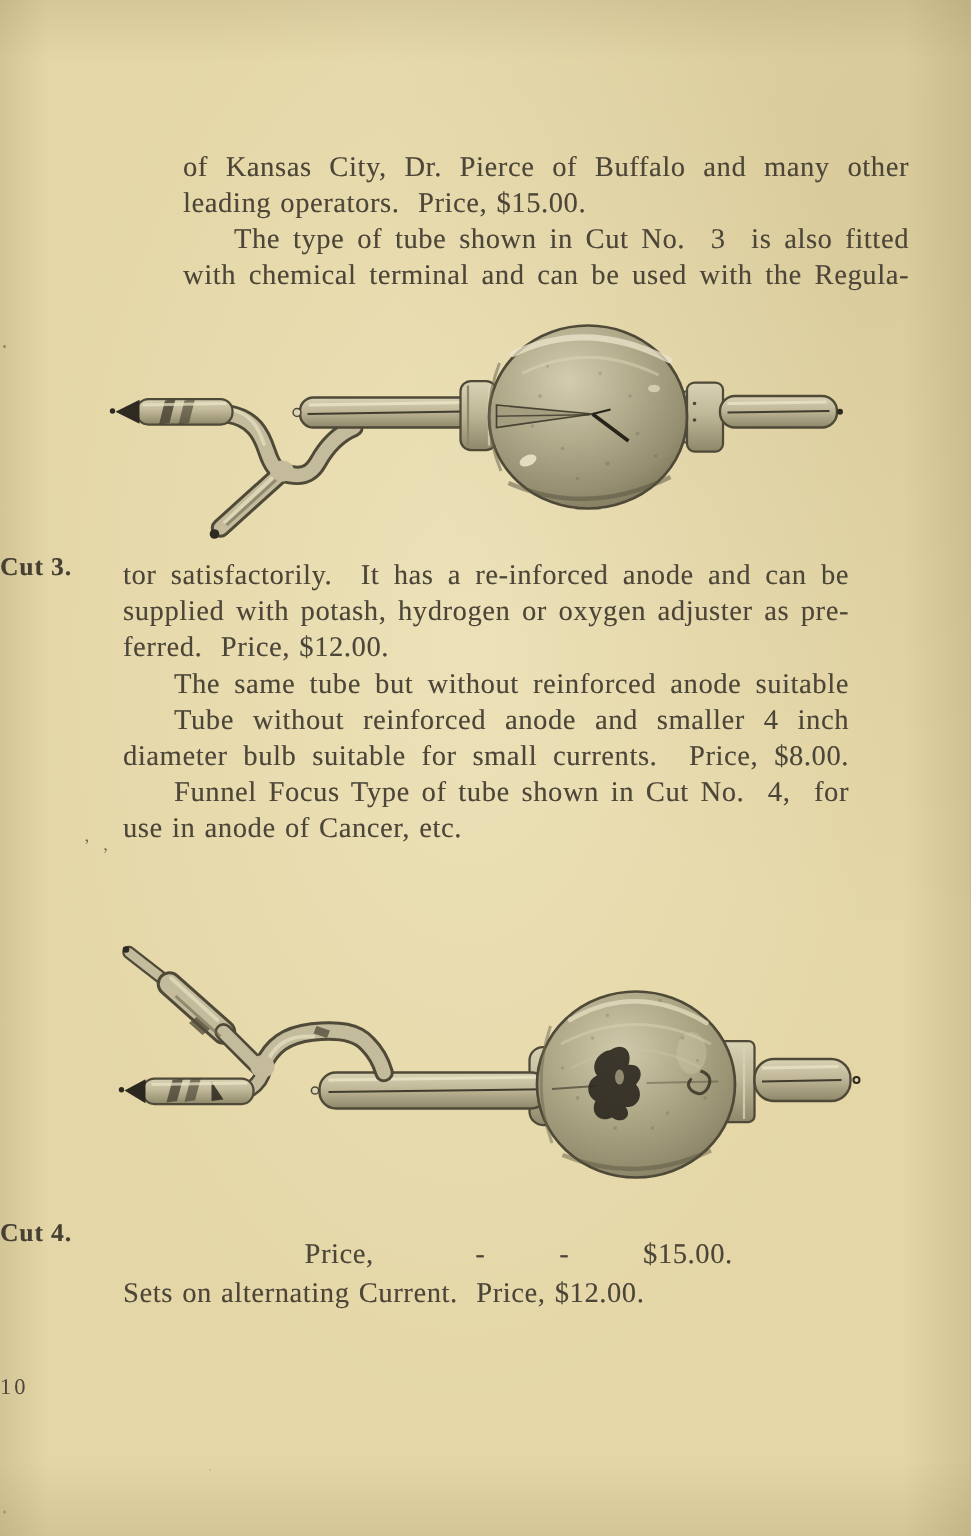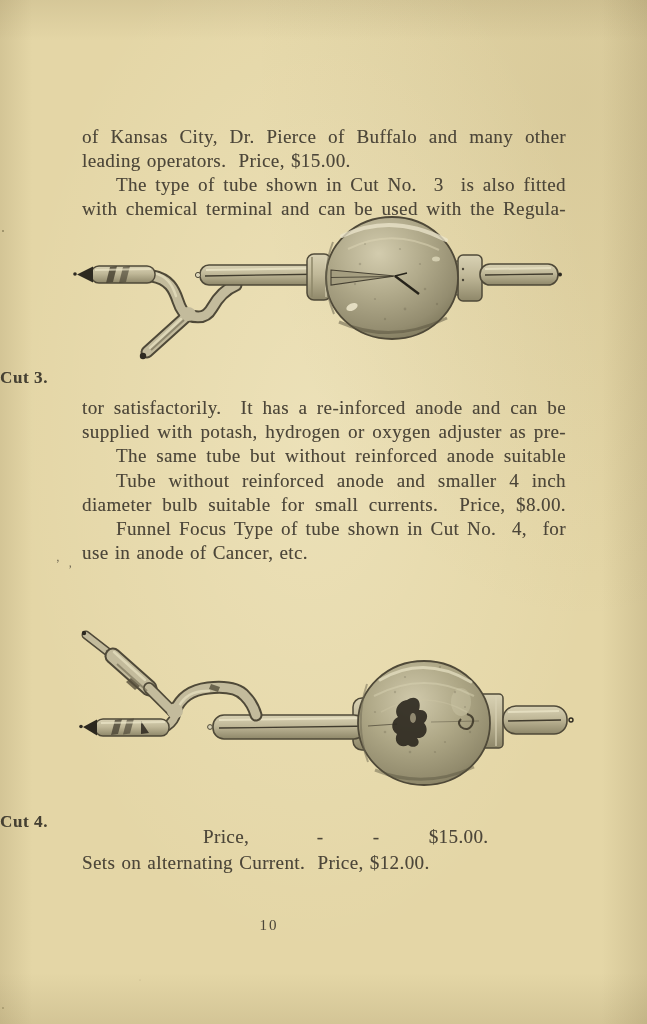--- a/index.html
+++ b/index.html
@@ -15,36 +15,36 @@
       linear-gradient(to bottom, rgba(110,92,52,0.12), rgba(110,92,52,0) 4%, rgba(110,92,52,0) 95%, rgba(110,92,52,0.14)),
       #e4d6a6;
     font-family:"Liberation Serif","DejaVu Serif",serif;
     color:#4c4639;
   }
   .tblock{
     position:absolute;left:82px;width:484px;
     font-size:19px;letter-spacing:0.4px;word-spacing:1px;
     text-shadow:0.2px 0.2px 0 rgba(74,67,52,0.35);
   }
-  #b1{top:125px;line-height:24px;}
-  #b2{top:396px;line-height:24.2px;}
+  #b1{top:100px;line-height:24px;margin-left:40px;}
+  #b2{top:372px;line-height:24.2px;}
   #b4{top:824px;line-height:25.5px;}
   .ln{min-height:1em;}
   .just{text-align:justify;text-align-last:justify;}
   .ind{text-indent:34px;}
   .price{padding-left:121px;}
   .caption{
     position:absolute;left:0;width:647px;text-align:left;
     font-weight:bold;font-size:17px;letter-spacing:0.6px;color:#454033;
     text-shadow:0.2px 0.2px 0 rgba(60,52,38,0.35);
   }
   #cap3{top:368px;}
   #cap4{top:812px;}
   .pagenum{
-    position:absolute;top:917px;left:0;width:538px;text-align:center;
+    position:absolute;top:917px;left:0;width:538px;text-align:left;
     font-size:15px;letter-spacing:2px;color:#4c4639;
   }
   .fig{position:absolute;}
   #cut3{left:55px;top:214px;width:548px;height:150px;}
   #cut4{left:75px;top:622px;width:540px;height:168px;}
   .marginmark{
     position:absolute;left:56px;top:556px;
     font-size:12px;letter-spacing:3px;color:#5b5443;opacity:0.85;
     transform:rotate(-4deg);
   }
@@ -156,20 +156,21 @@
       <path d="M340,62 L364,80" stroke="#26231a" stroke-width="2.4"></path>
       <path d="M340,62 L352,59" stroke="#26231a" stroke-width="1.4"></path>
     </g>
   </svg>
 
   <div class="caption" id="cap3">Cut 3.</div>
 
   <div class="tblock" id="b2">
     <div class="ln just">tor satisfactorily.&nbsp; It has a re-inforced anode and can be</div>
     <div class="ln just">supplied with potash, hydrogen or oxygen adjuster as pre-</div>
+    <div class="ln">ferred.&nbsp; Price, $12.00.</div>
     <div class="ln just ind">The same tube but without reinforced anode suitable</div>
     <div class="ln just ind">Tube without reinforced anode and smaller 4 inch</div>
     <div class="ln just">diameter bulb suitable for small currents.&nbsp; Price, $8.00.</div>
     <div class="ln just ind">Funnel Focus Type of tube shown in Cut No.&nbsp; 4,&nbsp; for</div>
     <div class="ln">use in anode of Cancer, etc.</div>
   </div>
 
   <div class="marginmark">’ ‚</div>
 
   <svg class="fig" id="cut4" viewBox="0 0 540 168">

